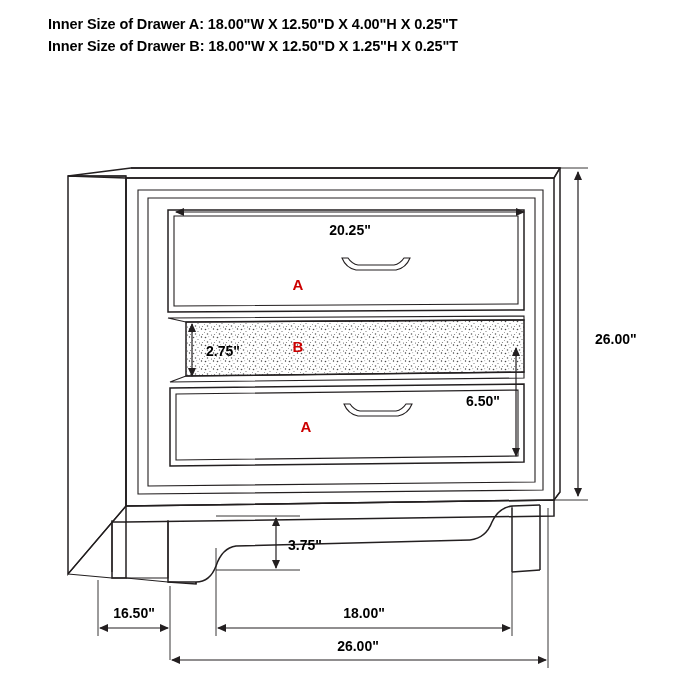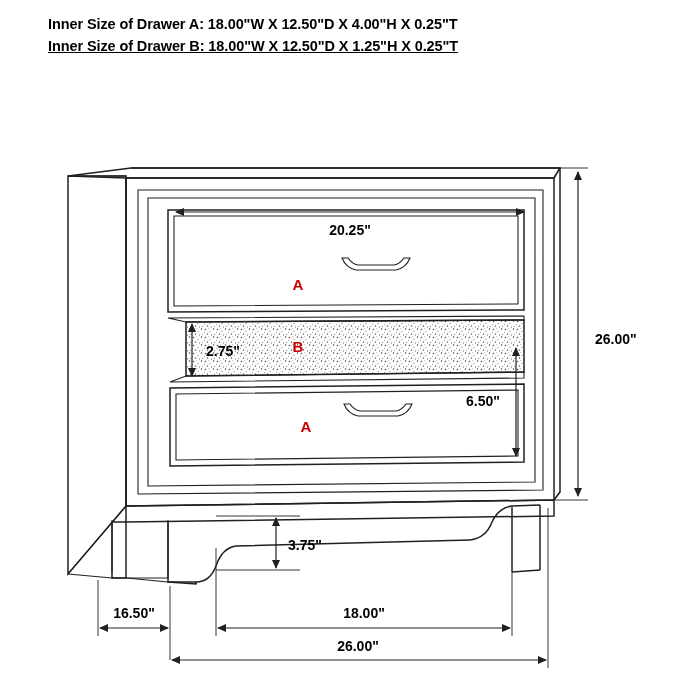--- a/index.html
+++ b/index.html
@@ -19,21 +19,21 @@
   .spec-line {
     position: absolute;
     left: 48px;
     font-size: 14.5px;
     font-weight: bold;
     color: #000000;
     white-space: nowrap;
     letter-spacing: -0.1px;
   }
   #spec1 { top: 16px; }
-  #spec2 { top: 38px; text-decoration: underline; }
+  #spec2 { top: 38px; }
 
   svg#drawing {
     position: absolute;
     left: 0;
     top: 0;
     width: 700px;
     height: 700px;
   }
   .dim-label {
     font-family: "Liberation Sans", sans-serif;

